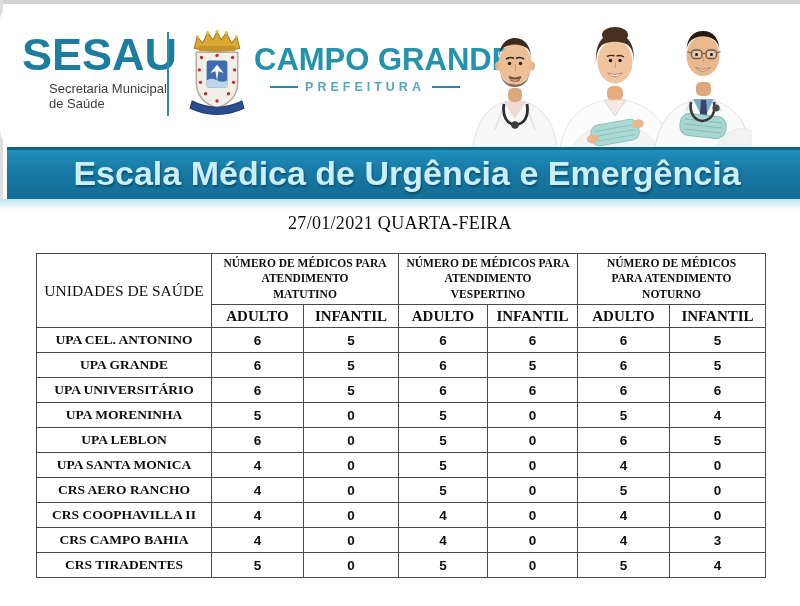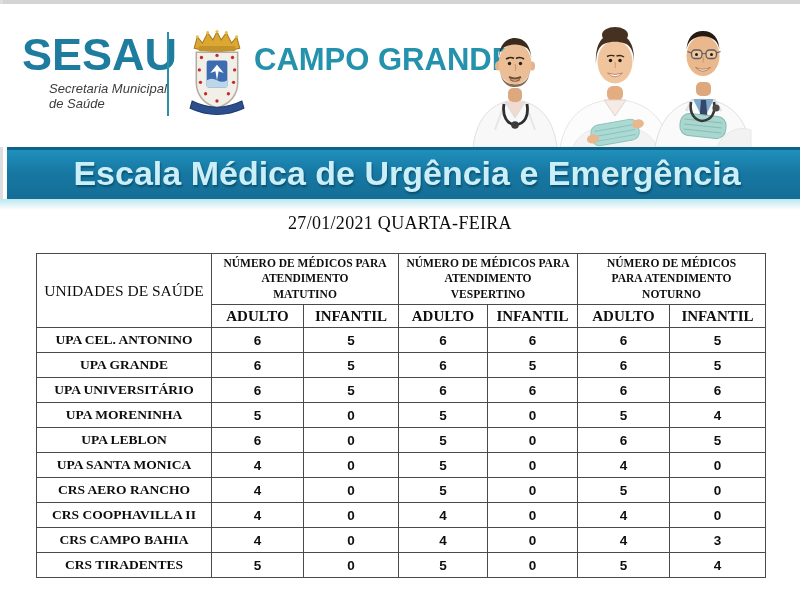--- a/index.html
+++ b/index.html
@@ -4,28 +4,28 @@
 <style>
   html,body { margin:0; padding:0; background:#ffffff; }
   .page {
     position:relative; width:800px; height:606px; background:#ffffff;
     overflow:hidden; font-family:"Liberation Sans", sans-serif;
   }
   .top-strip { position:absolute; top:0; left:0; width:800px; height:4px; background:#d4d4d4; }
   .left-strip { position:absolute; top:0; left:0; width:3px; height:200px; background:#dedede; }
 
   
-  .masthead { position:absolute; top:4px; left:0; width:800px; height:143px; background:#fff; }
+  .masthead { position:absolute; top:4px; left:0; width:800px; height:143px; background:#fff;border-radius:17px; }
   .sesau-word {
     position:absolute; left:22px; top:28px; font-size:45px; font-weight:bold;
     color:#1e7d9f; letter-spacing:0; line-height:1;
   }
   .sesau-sub {
     position:absolute; left:49px; top:78px; font-size:13px; color:#3c3c3c;
-    line-height:1.14; font-weight:normal;font-style:italic;
+    line-height:1.14; font-weight:normal;
   }
   .logo-divider { position:absolute; left:167px; top:28px; width:2px; height:84px; background:#2a8fa8; }
   .crest { position:absolute; left:188px; top:24px; width:58px; height:88px; }
   .cg-block { position:absolute; left:254px; top:40px; width:222px; text-align:center; }
   .cg-word { font-size:31px; font-weight:bold; color:#2592ad; white-space:nowrap; line-height:1.05; }
   .cg-sub { display:flex; align-items:center; justify-content:center; gap:7px; margin-top:3px; }
   .cg-sub .rule { width:28px; height:2px; background:#2b84a3; }
   .cg-sub .pref { font-size:12.5px; letter-spacing:4px; color:#55a7bd; font-weight:bold; }
   .doctors { position:absolute; right:0; top:0; width:345px; height:143px; }
 
@@ -100,20 +100,25 @@
       <circle cx="39" cy="63" r="1.6" fill="#c32b2b"></circle>
         <circle cx="28" cy="70" r="1.6" fill="#c32b2b"></circle>
       <rect x="18" y="31" width="20" height="26" rx="2" fill="#3e6cb0"></rect>
       <path d="M18,50 q5,-3 10,0 q5,3 10,0 L38,57 H18 Z" fill="#bcd7ea"></path>
       <path d="M28,35 l6.5,8 -5,-1.8 -1.5,9 -1.5,-9 -5,1.8 Z" fill="#ffffff"></path>
       <path d="M4,70 Q28,82 52,70 L54,77 Q28,89 2,77 Z" fill="#2b4f8e" stroke="#203c6e" stroke-width="1"></path>
     </svg>
 
     <div class="cg-block">
       <div class="cg-word">CAMPO GRANDE</div>
+      <div class="cg-sub">
+        <span class="rule"></span>
+        <span class="pref">PREFEITURA</span>
+        <span class="rule"></span>
+      </div>
     </div>
 
     <svg class="doctors" viewBox="0 0 345 143" aria-hidden="true">
 
       <g>
         <path d="M18,143 C22,112 38,98 60,96 C82,98 98,112 102,143 Z" fill="#f8f8f8" stroke="#e0e0e0"></path>
         <path d="M50,98 L40,126 M70,98 L80,126" stroke="#e6e6e6" stroke-width="2" fill="none"></path>
         <path d="M50,98 L60,114 L70,98 Z" fill="#f1dbd0" stroke="#dcdcdc"></path>
         <rect x="53" y="84" width="14" height="14" rx="5" fill="#dda87e"></rect>
         <ellipse cx="43" cy="62" rx="3" ry="4.5" fill="#e4b28b"></ellipse>

